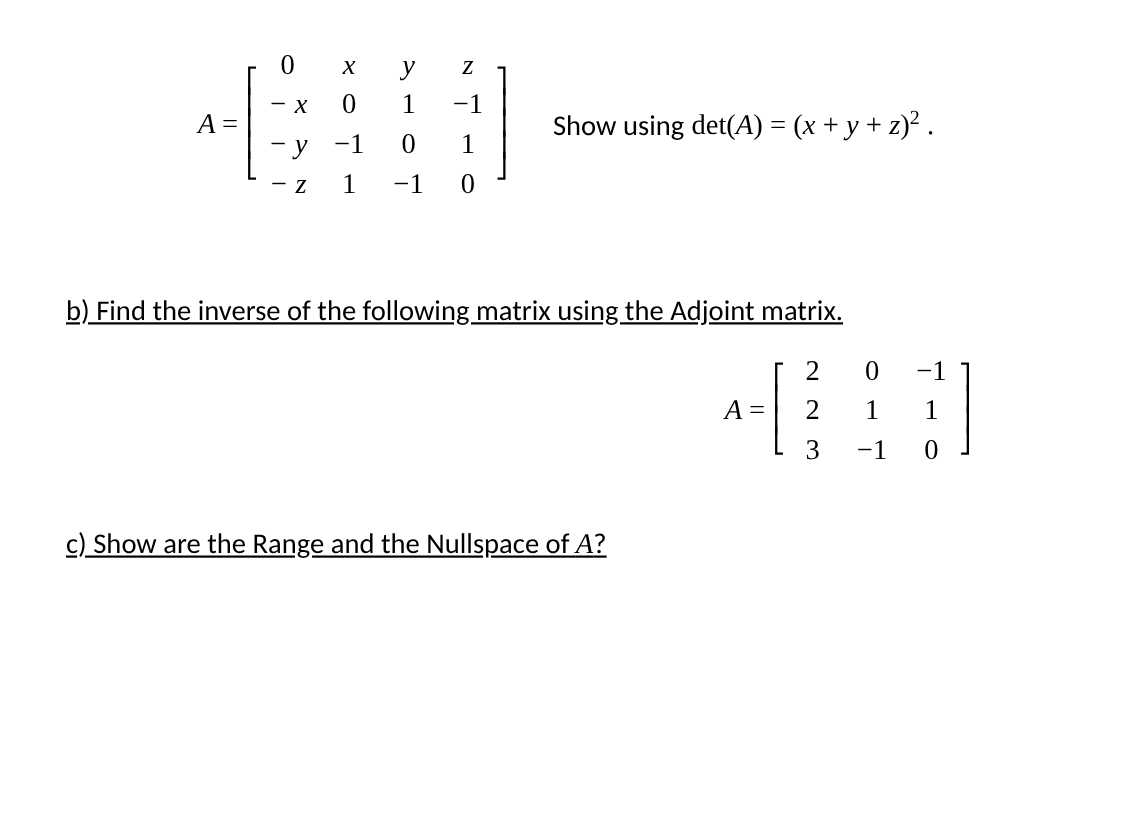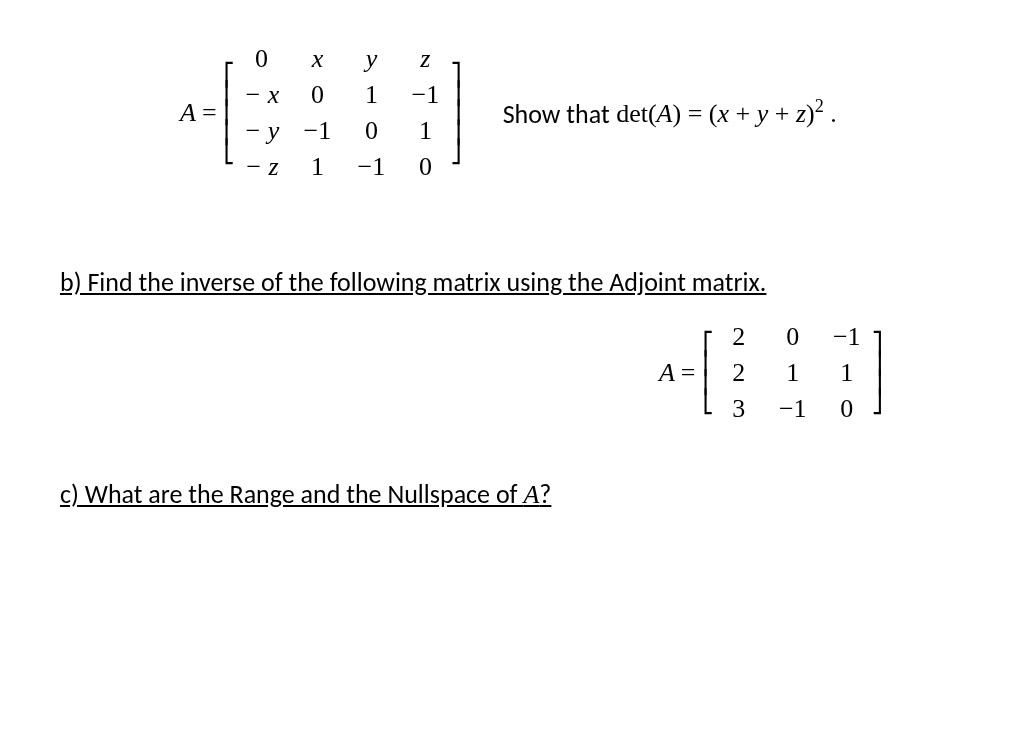--- a/index.html
+++ b/index.html
@@ -118,21 +118,21 @@
         <span>⎤</span>
         <span>⎥</span>
         <span>⎥</span>
         <span>⎥</span>
         <span>⎦</span>
       </span>
     </span>
   </span>
 
   <span>
-    <span class="showthat">Show that</span>
+    <span class="showthat">Show using</span>
     <span class="det-expr">
       <span class="rm">det(</span><span class="it">A</span><span class="rm">)</span>
       <span class="rm">=</span>
       <span class="rm">(</span><span class="it">x</span><span class="rm"> + </span><span class="it">y</span><span class="rm"> + </span><span class="it">z</span><span class="rm">)</span><sup class="rm">2</sup><span class="rm"> .</span>
     </span>
   </span>
 </div>
 
 <div class="q">b) Find the inverse of the following matrix using the Adjoint matrix.</div>
 
@@ -162,14 +162,14 @@
         <span>⎤</span>
         <span>⎥</span>
         <span>⎥</span>
         <span>⎦</span>
       </span>
     </span>
   </span>
 </div>
 
 <div class="q">
-  <span>c) What are the Range and the Nullspace of </span><span class="it">A</span><span>?</span>
+  <span>c) Show are the Range and the Nullspace of </span><span class="it">A</span><span>?</span>
 </div>
 
 </body></html>

